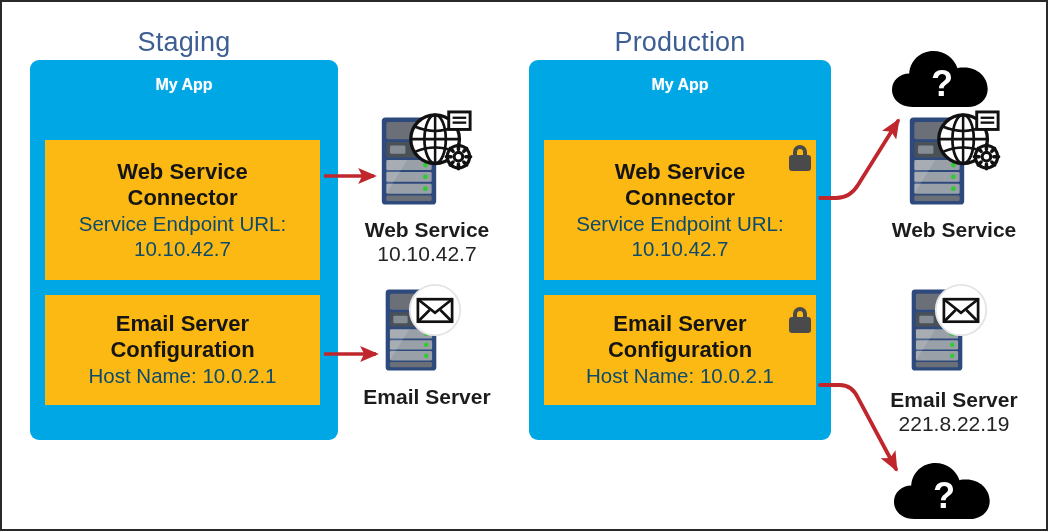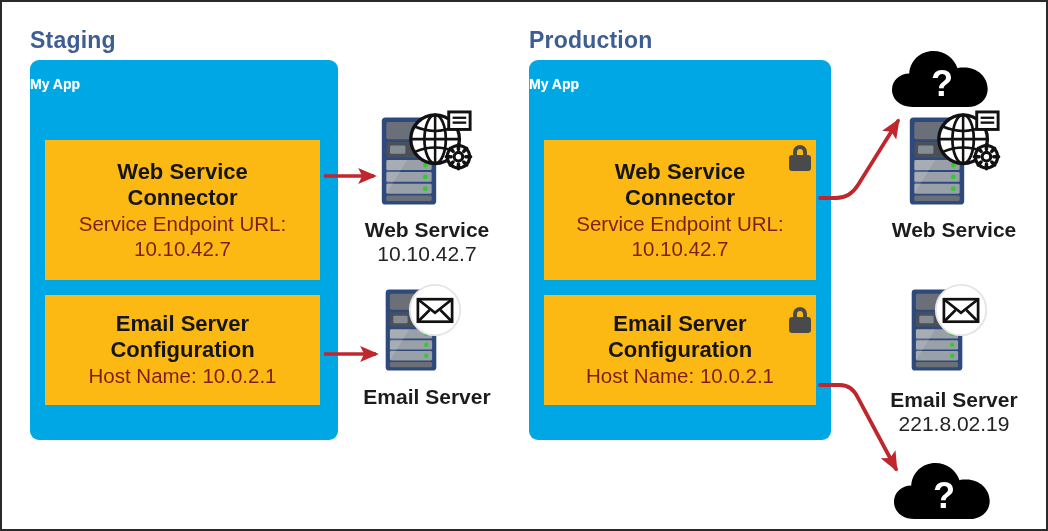--- a/index.html
+++ b/index.html
@@ -16,37 +16,39 @@
     height: 531px;
     background: #ffffff;
     border: 2px solid #2a2a2a;
     box-sizing: border-box;
     overflow: hidden;
   }
   .abs { position: absolute; }
 
   
   .env-title {
-    font-size: 23px;
-    font-weight: bold;
+    font-size: 27px;
+    font-weight: normal;
     color: #3d5e92;
+    text-align: center;
     letter-spacing: 0.2px;
     white-space: nowrap;
   }
 
   
   .app-panel {
     background: #00a7e5;
     border-radius: 9px;
     box-sizing: border-box;
   }
   .app-title {
     color: #ffffff;
-    font-size: 14px;
+    font-size: 16px;
     font-weight: bold;
+    text-align: center;
     width: 100%;
     margin-top: 16px;
     text-shadow: 0 0 1px rgba(255,255,255,0.5);
   }
 
   
   .config-box {
     background: #fcb813;
     box-sizing: border-box;
     display: flex;
@@ -59,21 +61,21 @@
   .cfg-title {
     font-size: 22px;
     font-weight: bold;
     line-height: 1.18;
     color: #151515;
   }
   .cfg-sub {
     font-size: 20.5px;
     font-weight: normal;
     line-height: 1.18;
-    color: #7f1d1d;
+    color: #0c4a6e;
     margin-top: 1px;
   }
 
   
   .lock-icon {
     position: absolute;
     width: 22px;
     height: 26px;
   }
   .lock-body {
@@ -169,21 +171,21 @@
     <div class="lock-shackle"></div>
       <div class="lock-body"></div>
   </div>
 
   <div class="abs endpoint-label" style="left:862px; top:216px; width:180px;">
     <div class="ep-name">Web Service</div>
   </div>
 
   <div class="abs endpoint-label" style="left:862px; top:386px; width:180px;">
     <div class="ep-name">Email Server</div>
-    <div class="ep-addr">221.8.02.19</div>
+    <div class="ep-addr">221.8.22.19</div>
   </div>
 
   <svg id="overlay" viewBox="0 0 1048 531" xmlns="http://www.w3.org/2000/svg">
     <defs>
       <marker id="arrowhead" markerWidth="5.2" markerHeight="4.4" refX="4.4" refY="2.2" orient="auto" markerUnits="strokeWidth">
         <path d="M0,0 L5.2,2.2 L0,4.4 L1.1,2.2 Z" fill="#c0272d"></path>
       </marker>
 
       <symbol id="rack-server" viewBox="0 0 64 100">
         <rect x="2" y="2" width="60" height="96" rx="4" fill="#2e4a7d"></rect>

